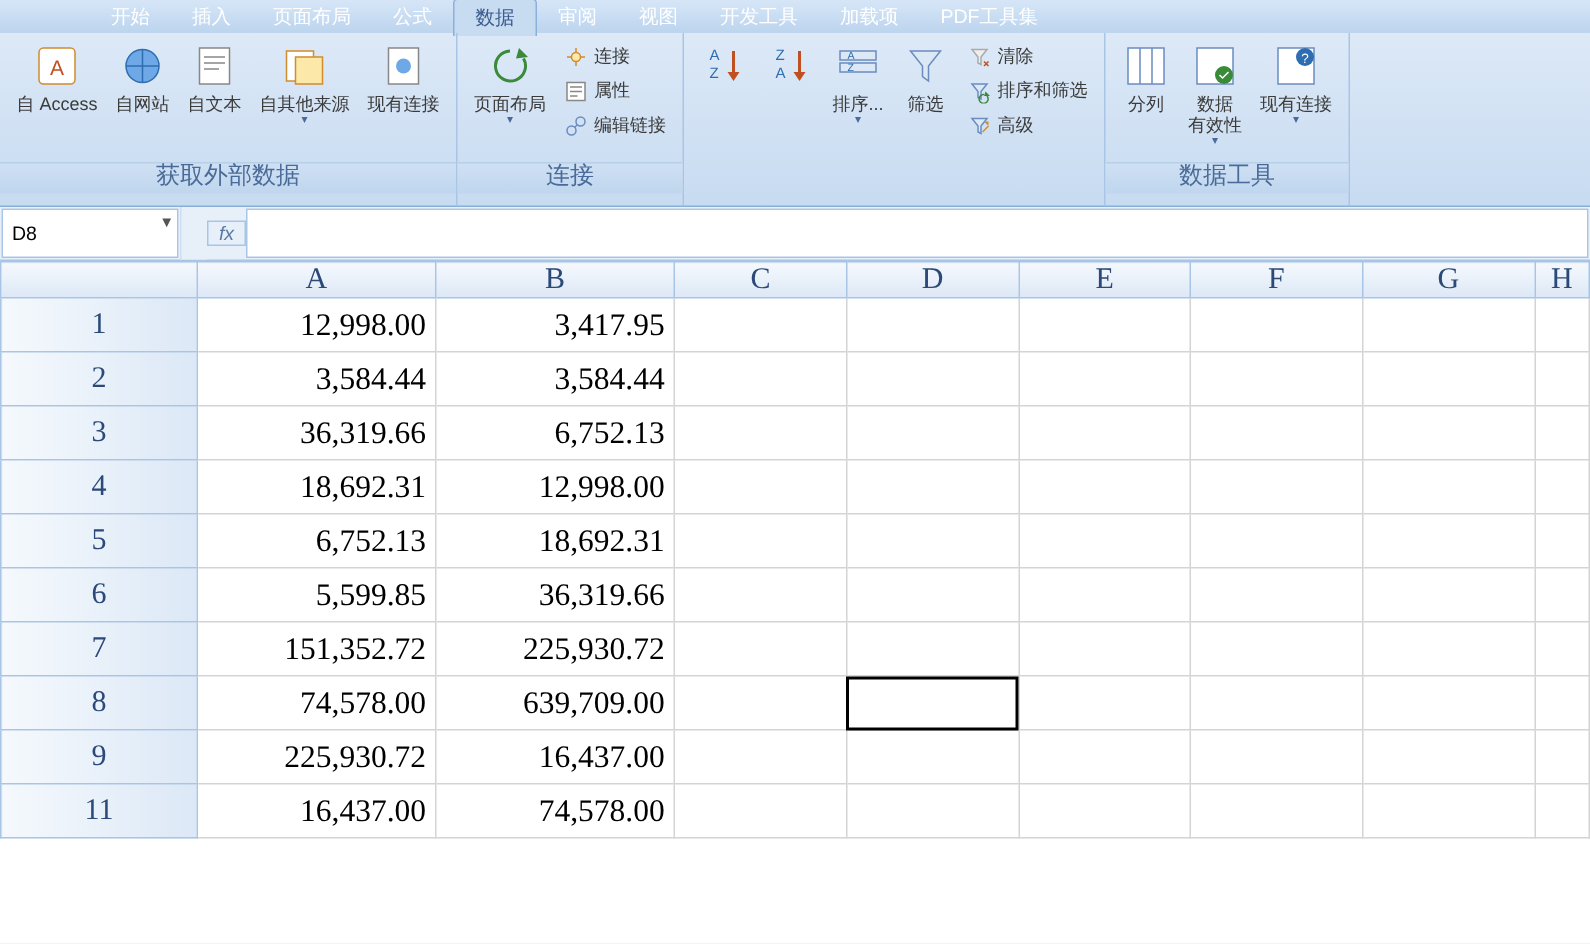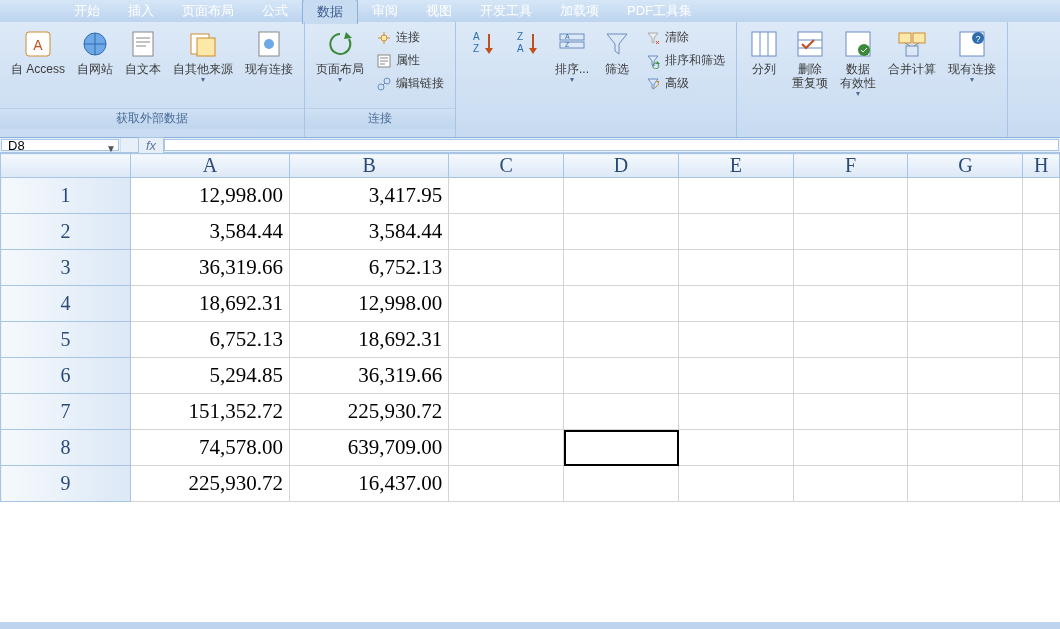--- a/index.html
+++ b/index.html
@@ -7,30 +7,30 @@
   
   
   .tabs { display: flex; align-items: center; height: 22px; background: linear-gradient(#d6e6f7,#bcd4ee); padding-left: 60px; gap: 0; color: #fff; }
   .tab { padding: 3px 14px 3px 14px; font-size: 13px; color: #fff; cursor: pointer; }
   .tab.active { background: #c7dbf1; color: #3b5b8d; border-top-left-radius:3px; border-top-right-radius:3px; border: 1px solid #8bb1db; border-bottom: none; }
   
   
   .ribbon { display: flex; height: 116px; background: linear-gradient(#dde9f7, #c7dbf1); border-bottom: 1px solid #8bb1db; }
   .ribgroup { display: flex; flex-direction: column; border-right: 1px solid #a9c5e6; padding: 2px 6px 0 6px; }
   .ribbtns { display: flex; flex: 1; align-items: flex-start; gap: 2px; }
-  .riblabel { text-align: center; font-size: 12px; color: #4a6b99; padding-bottom: 2px; line-height: 18px; background: linear-gradient(#cfe0f3,#bfd6ee); margin: 8px -6px; border-top:1px solid #b8cfe8; }
+  .riblabel { text-align: center; font-size: 16px; color: #4a6b99; padding-bottom: 2px; line-height: 18px; background: linear-gradient(#cfe0f3,#bfd6ee); margin: 8px -6px; border-top:1px solid #b8cfe8; }
   .bigbtn { display:flex; flex-direction:column; align-items:center; justify-content:flex-start; padding:3px 4px 0 4px; text-align:center; font-size:12px; color:#3b3b3b; cursor:pointer; border:1px solid transparent; border-radius:3px; min-width:42px; }
   .bigbtn .ic { width:32px; height:32px; margin-bottom:2px; display:flex; align-items:center; justify-content:center; }
   .bigbtn .lbl { line-height:14px; white-space: pre; }
   .smallcol { display:flex; flex-direction:column; gap:0; padding-top:2px; }
   .smallbtn { display:flex; align-items:center; gap:4px; padding:2px 4px; font-size:12px; color:#3b3b3b; cursor:pointer; border:1px solid transparent; border-radius:2px;}
   .smallbtn .sic { width:16px; height:16px; display:inline-flex; align-items:center; justify-content:center;}
   
   
-  .fbar { display:flex; align-items:stretch; height:15px; background:#e7eff8; border-bottom:1px solid #a9c5e6;}
+  .fbar { display:flex; align-items:stretch; height:36px; background:#e7eff8; border-bottom:1px solid #a9c5e6;}
   .namebox { width:118px; display:flex; align-items:center; background:#fff; border:1px solid #a9c5e6; margin:1px; padding:0 6px; font-family: Tahoma, Arial; font-size:13px; position:relative;}
   .namebox .dd { position:absolute; right:2px; top:3px; font-size:10px; color:#555;}
   .fxwrap { display:flex; align-items:center;}
   .fxbtn { width:26px; display:flex; align-items:center; justify-content:center; border:1px solid #a9c5e6; margin:1px 0; background:#e7eff8; color:#5b7aa6; font-style:italic; font-size:13px;}
   .finput { flex:1; background:#fff; border:1px solid #a9c5e6; margin:1px 1px 1px 0; padding:0 4px; font-size:13px; font-family: Tahoma,Arial; display:flex; align-items:center;}
   .fhandle { width:18px; border-left:1px solid #cfdff1; background:#e7eff8;}
   
   
   .sheet { background:#fff; height:calc(629px - 22px - 116px - 22px); overflow:auto; }
   table.grid { border-collapse:collapse; table-layout:fixed; }
@@ -245,62 +245,41 @@
               <rect x="4" y="4" width="24" height="24" fill="#fff" stroke="#6a8cbf"></rect>
               <path d="M12 4v24M20 4v24" stroke="#6a8cbf"></path>
             </svg>
           </div>
           <div class="lbl">分列</div>
         </div>
         <div class="bigbtn">
           <div class="ic">
             <svg width="32" height="32" viewBox="0 0 32 32">
               <rect x="4" y="4" width="24" height="24" fill="#fff" stroke="#6a8cbf"></rect>
-              <path d="M4 12h24M4 20h24" stroke="#6a8cbf"></path>
-              <path d="M8 16l4 4 8-8" stroke="#c05020" fill="none" stroke-width="2"></path>
-            </svg>
-          </div>
-          <div class="lbl">删除
-重复项</div>
-        </div>
-        <div class="bigbtn">
-          <div class="ic">
-            <svg width="32" height="32" viewBox="0 0 32 32">
-              <rect x="4" y="4" width="24" height="24" fill="#fff" stroke="#6a8cbf"></rect>
               <circle cx="22" cy="22" r="6" fill="#3a8a3a"></circle>
               <path d="M19 22l2 2 4-4" stroke="#fff" fill="none"></path>
             </svg>
           </div>
           <div class="lbl">数据
 有效性</div>
           <div class="arrow">▾</div>
         </div>
         <div class="bigbtn">
           <div class="ic">
             <svg width="32" height="32" viewBox="0 0 32 32">
-              <rect x="3" y="5" width="12" height="10" fill="#fce8a8" stroke="#d08c2e"></rect>
-              <rect x="17" y="5" width="12" height="10" fill="#fce8a8" stroke="#d08c2e"></rect>
-              <rect x="10" y="18" width="12" height="10" fill="#dce8f6" stroke="#6a8cbf"></rect>
-              <path d="M9 15l5 3M23 15l-5 3" stroke="#888"></path>
-            </svg>
-          </div>
-          <div class="lbl">合并计算</div>
-        </div>
-        <div class="bigbtn">
-          <div class="ic">
-            <svg width="32" height="32" viewBox="0 0 32 32">
               <rect x="4" y="4" width="24" height="24" fill="#fff" stroke="#6a8cbf"></rect>
               <circle cx="22" cy="10" r="6" fill="#2e6db0"></circle>
               <text x="22" y="14" font-size="9" text-anchor="middle" fill="#fff">?</text>
             </svg>
           </div>
           <div class="lbl">现有连接</div>
           <div class="arrow">▾</div>
         </div>
       </div>
+      <div class="riblabel">数据工具</div>
     </div>
   </div>
 
 <div class="fbar">
   <div class="namebox">
     <span>D8</span>
     <span class="dd">▼</span>
   </div>
   <div class="fhandle"></div>
   <div class="fxwrap">
@@ -377,21 +356,21 @@
           <td class="cell">18,692.31</td>
           <td class="cell empty"></td>
           <td class="cell empty"></td>
           <td class="cell empty"></td>
           <td class="cell empty"></td>
           <td class="cell empty"></td>
           <td class="cell empty"></td>
         </tr>
         <tr>
           <td class="rowhdr">6</td>
-          <td class="cell">5,294.85</td>
+          <td class="cell">5,599.85</td>
           <td class="cell">36,319.66</td>
           <td class="cell empty"></td>
           <td class="cell empty"></td>
           <td class="cell empty"></td>
           <td class="cell empty"></td>
           <td class="cell empty"></td>
           <td class="cell empty"></td>
         </tr>
         <tr>
           <td class="rowhdr">7</td>
@@ -412,20 +391,31 @@
           <td class="cell empty selected"></td>
           <td class="cell empty"></td>
           <td class="cell empty"></td>
           <td class="cell empty"></td>
           <td class="cell empty"></td>
         </tr>
         <tr>
           <td class="rowhdr">9</td>
           <td class="cell">225,930.72</td>
           <td class="cell">16,437.00</td>
+          <td class="cell empty"></td>
+          <td class="cell empty"></td>
+          <td class="cell empty"></td>
+          <td class="cell empty"></td>
+          <td class="cell empty"></td>
+          <td class="cell empty"></td>
+        </tr>
+        <tr>
+          <td class="rowhdr">11</td>
+          <td class="cell">16,437.00</td>
+          <td class="cell">74,578.00</td>
           <td class="cell empty"></td>
           <td class="cell empty"></td>
           <td class="cell empty"></td>
           <td class="cell empty"></td>
           <td class="cell empty"></td>
           <td class="cell empty"></td>
         </tr>
       </tbody>
   </table>
 </div>

